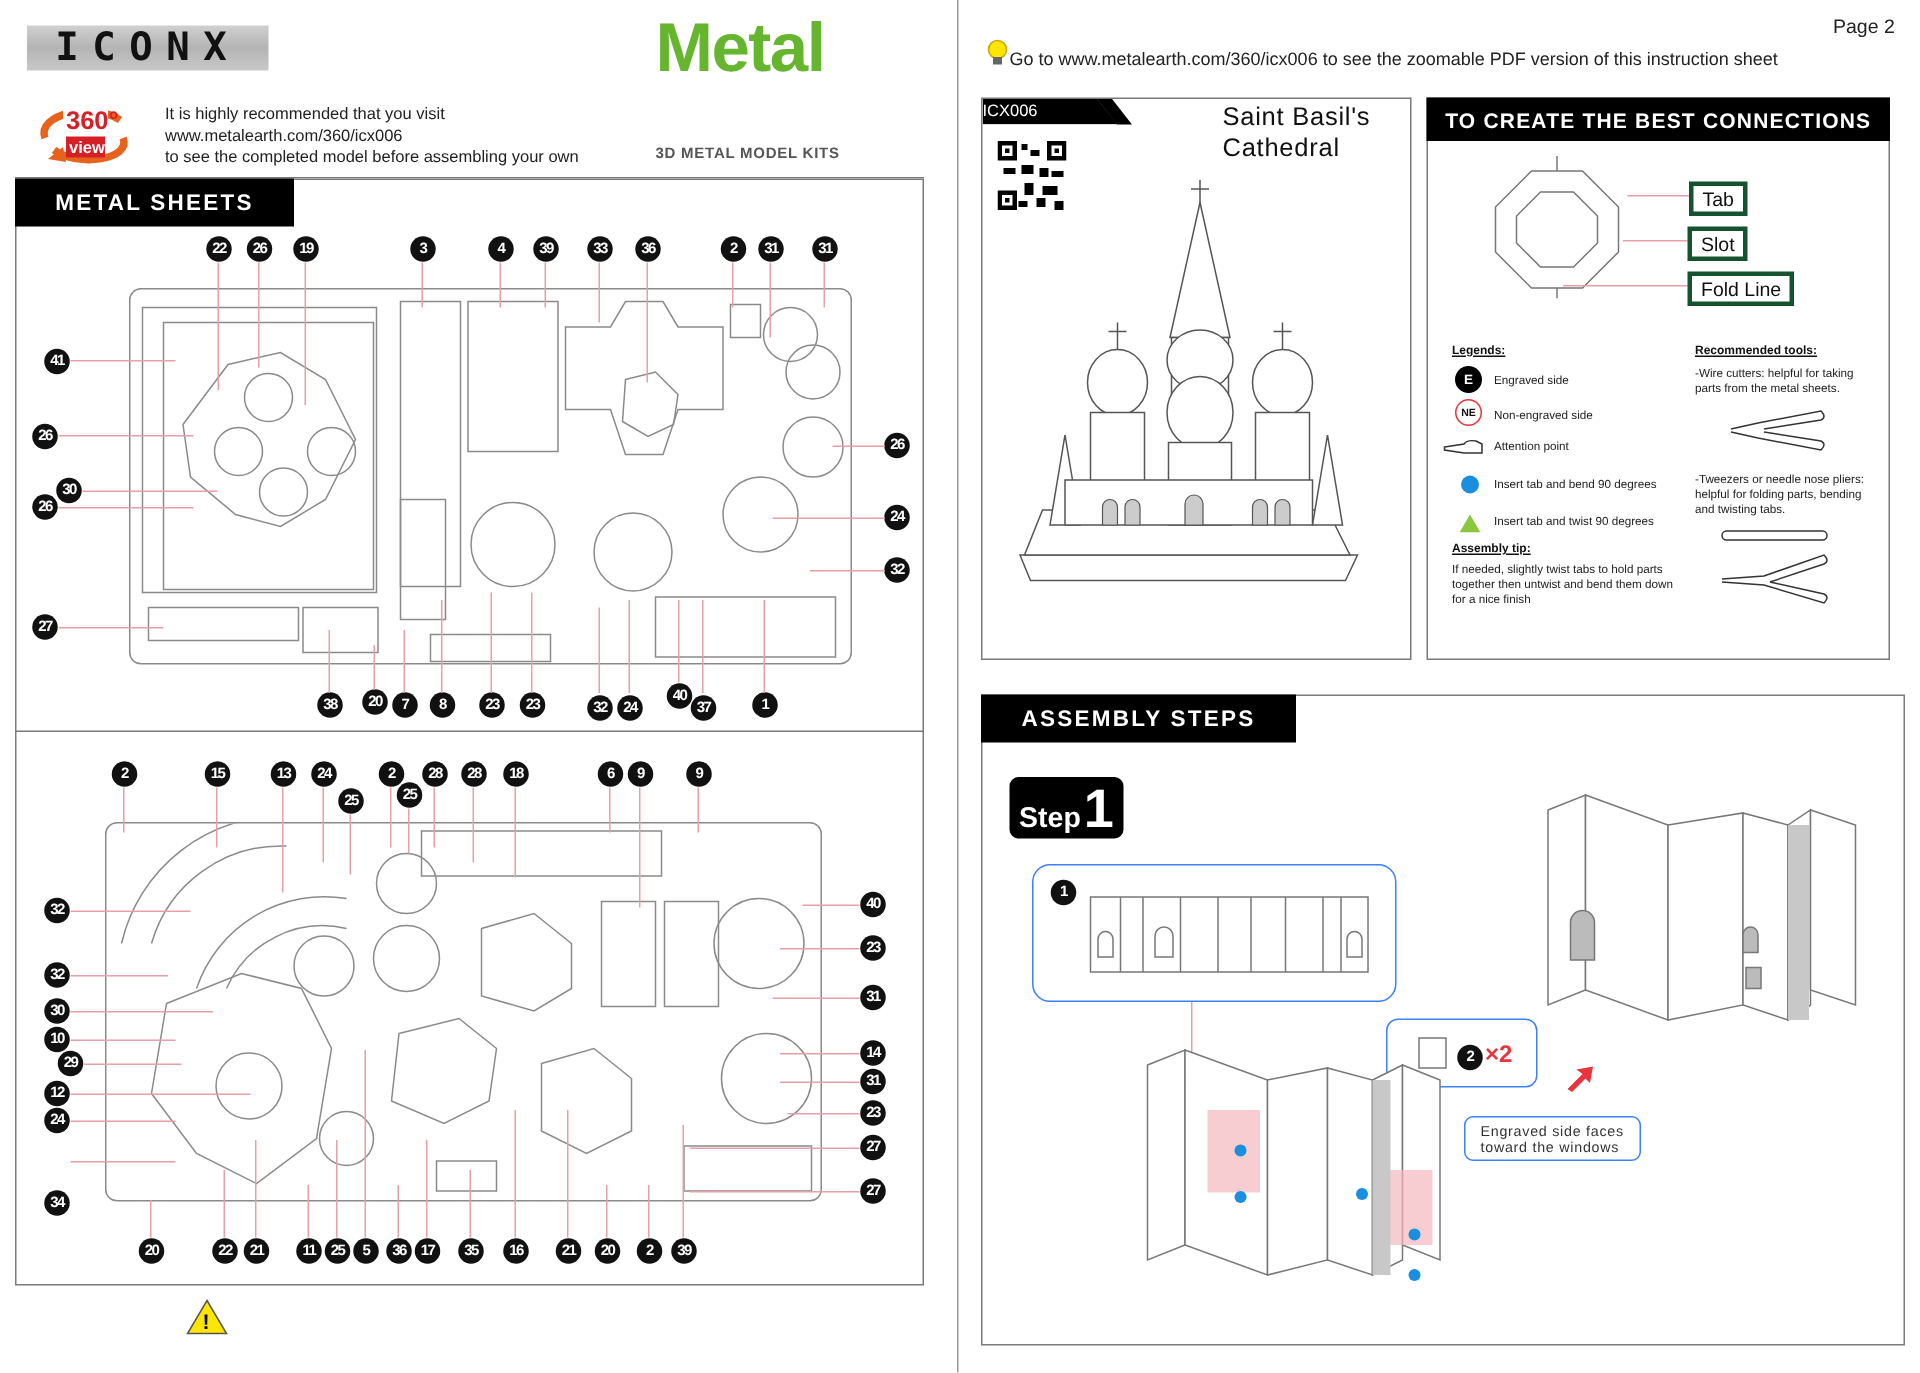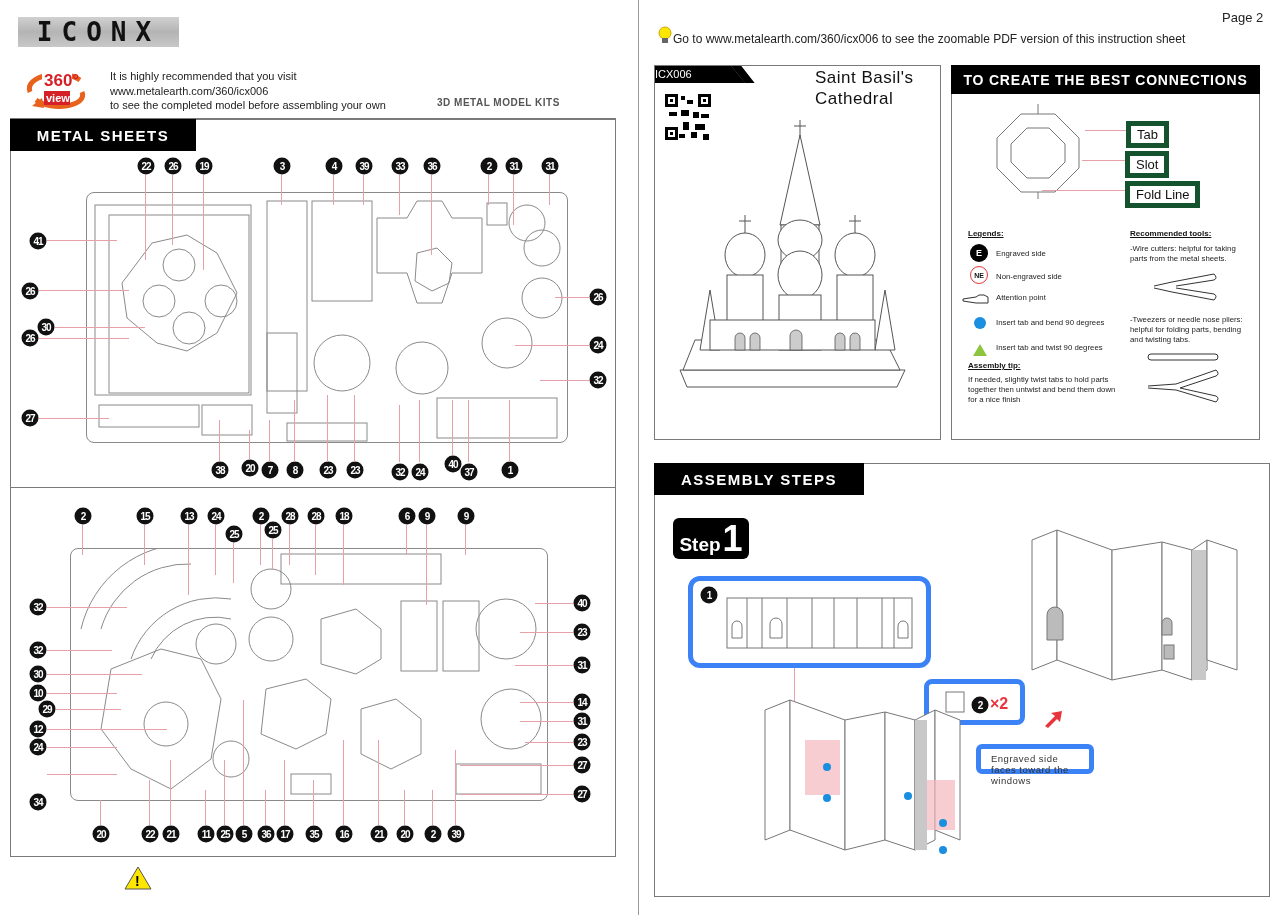--- a/index.html
+++ b/index.html
@@ -14,27 +14,27 @@
 .box{border:1px solid #7a7a7a;background:#fff}
 .blackhdr{background:#000;color:#fff;font-weight:bold;font-size:15px;letter-spacing:1.5px;display:flex;align-items:center;justify-content:center}
 .badge{width:17px;height:17px;border-radius:50%;background:#111;color:#fff;font-size:10px;font-weight:bold;display:flex;align-items:center;justify-content:center;letter-spacing:-1px;position:absolute;transform:translate(-50%,-50%)}
 .leader{position:absolute;background:#e8a0a8}
 .sheet{position:absolute;border:1px solid #8a8a8a;border-radius:8px}
 .warn-text{left:160px;top:864px;font-size:11.5px;line-height:14px;color:#222}
 .page-num{left:1222px;top:10px;font-size:13px;color:#222}
 .goto{left:673px;top:32px;font-size:12px;color:#222}
 .model-code{left:655px;top:66px;width:90px;height:17px;background:#000;color:#fff;font-size:11px;padding-left:0;line-height:17px;clip-path:polygon(0 0,85% 0,100% 100%,0 100%)}
 .model-name{left:815px;top:67px;font-size:17px;line-height:21px;letter-spacing:.5px}
-.callout{position:absolute;border:5px solid #14532d;background:#fff;font-size:13px;padding:1px 6px}
+.callout{position:absolute;border:3px solid #14532d;background:#fff;font-size:13px;padding:1px 6px}
 .legend-title{font-size:8px;font-weight:bold;text-decoration:underline}
 .small{font-size:7.8px;line-height:10px;color:#222}
 .stepbox{left:673px;top:518px;width:76px;height:41px;background:#000;border-radius:6px;color:#fff;display:flex;align-items:baseline;justify-content:center;padding-top:4px}
 .stepbox .w{font-size:19px;font-weight:bold}
 .stepbox .n{font-size:36px;font-weight:bold;line-height:34px;margin-left:2px}
-.pinkbox{position:absolute;border:5px solid #3b82f6;border-radius:12px;background:#fff}
+.pinkbox{position:absolute;border:1px solid #3b82f6;border-radius:12px;background:#fff}
 </style>
 </head>
 <body>
 
 <div class="abs divider"></div>
 
 <div class="abs iconx">ICONX</div>
 
 <div class="abs view360">
   <svg width="80" height="44" viewBox="0 0 80 44">
@@ -48,20 +48,21 @@
   </svg>
 </div>
 
 <div class="abs intro">
   <div>It is highly recommended that you visit</div>
   <div>www.metalearth.com/360/icx006</div>
   <div>to see the completed model before assembling your own</div>
 </div>
 
 <div class="abs me-logo">
+  <div>Metal</div>
 </div>
 <div class="abs me-sub">3D METAL MODEL KITS</div>
 
 <div class="abs" style="left:10px;top:118px;width:606px;height:1px;background:#7a7a7a"></div>
 
 <div class="abs box" style="left:10px;top:119px;width:606px;height:738px"></div>
 <div class="abs blackhdr" style="left:10px;top:119px;width:186px;height:32px">METAL SHEETS</div>
 <div class="abs" style="left:10px;top:487px;width:606px;height:1px;background:#7a7a7a"></div>
 
 <div class="sheet" style="left:86px;top:192px;width:482px;height:251px">

